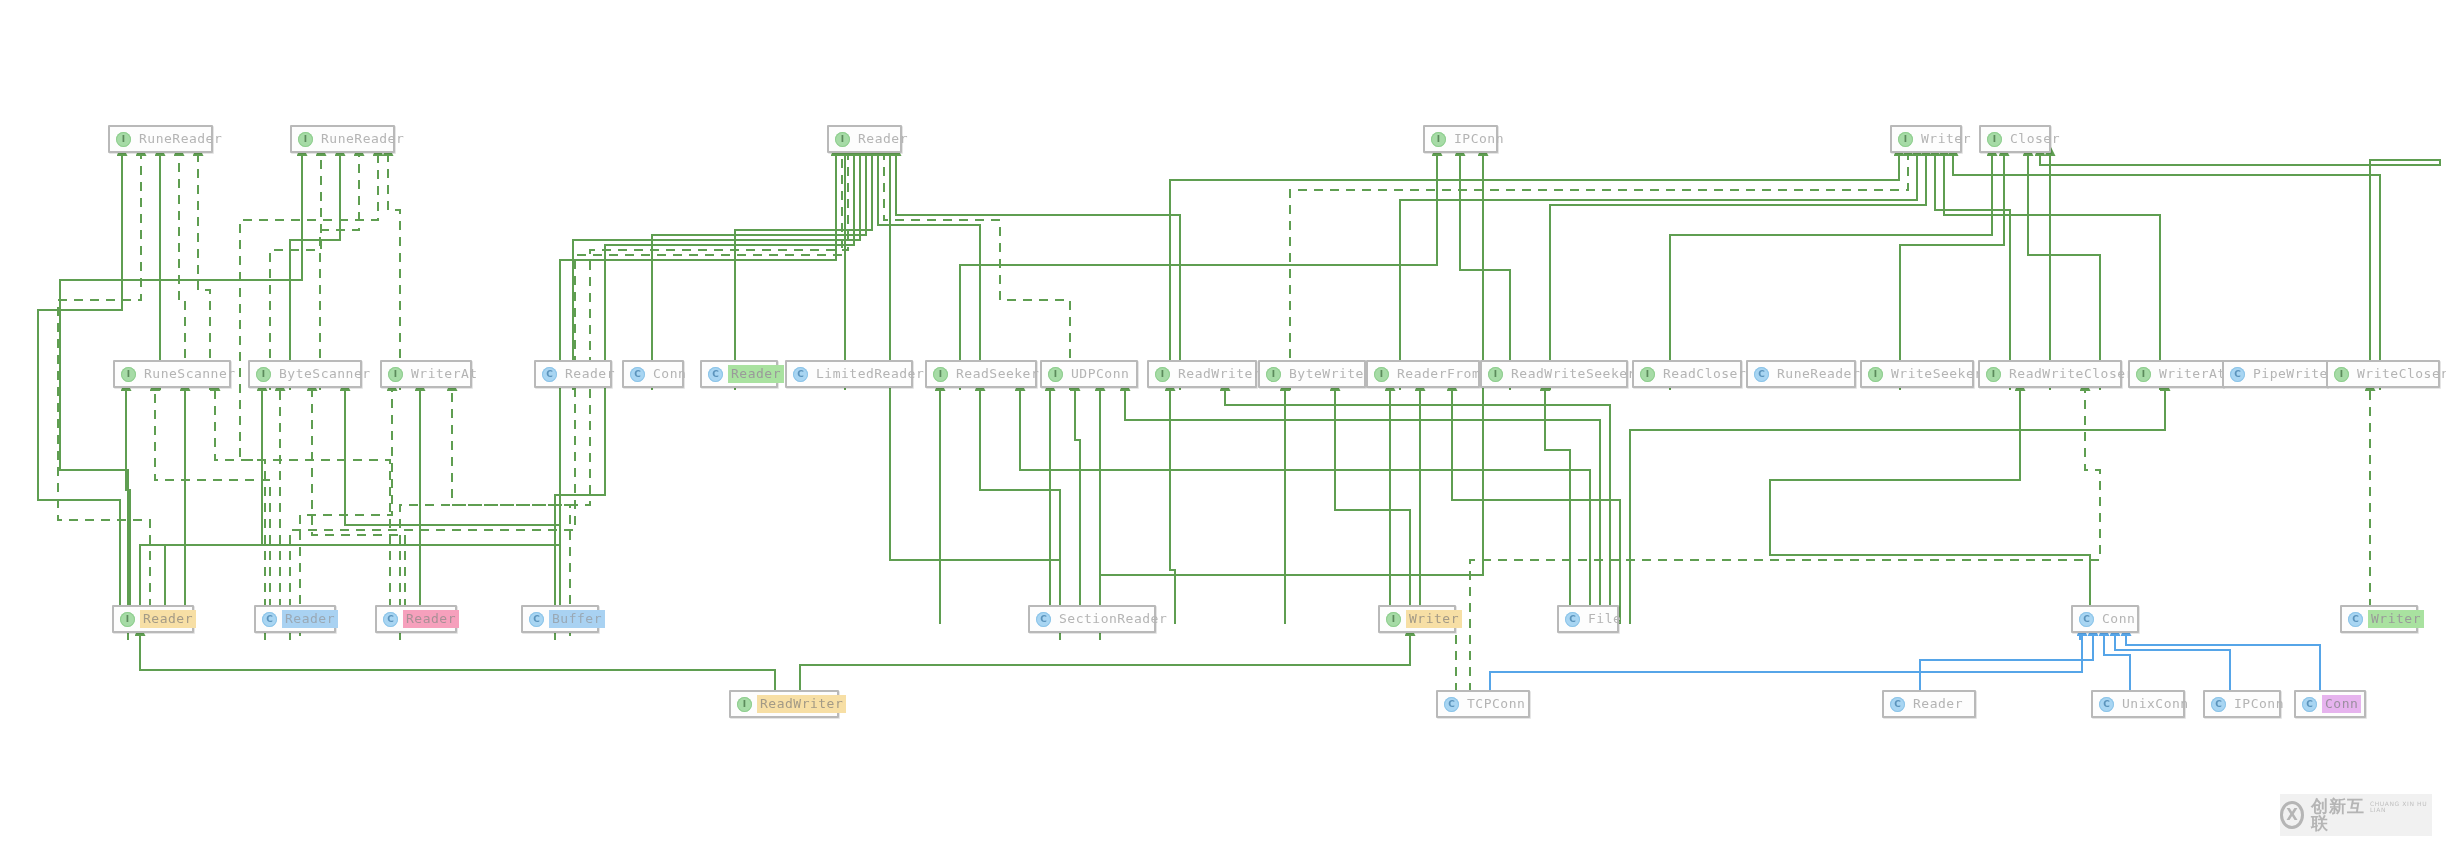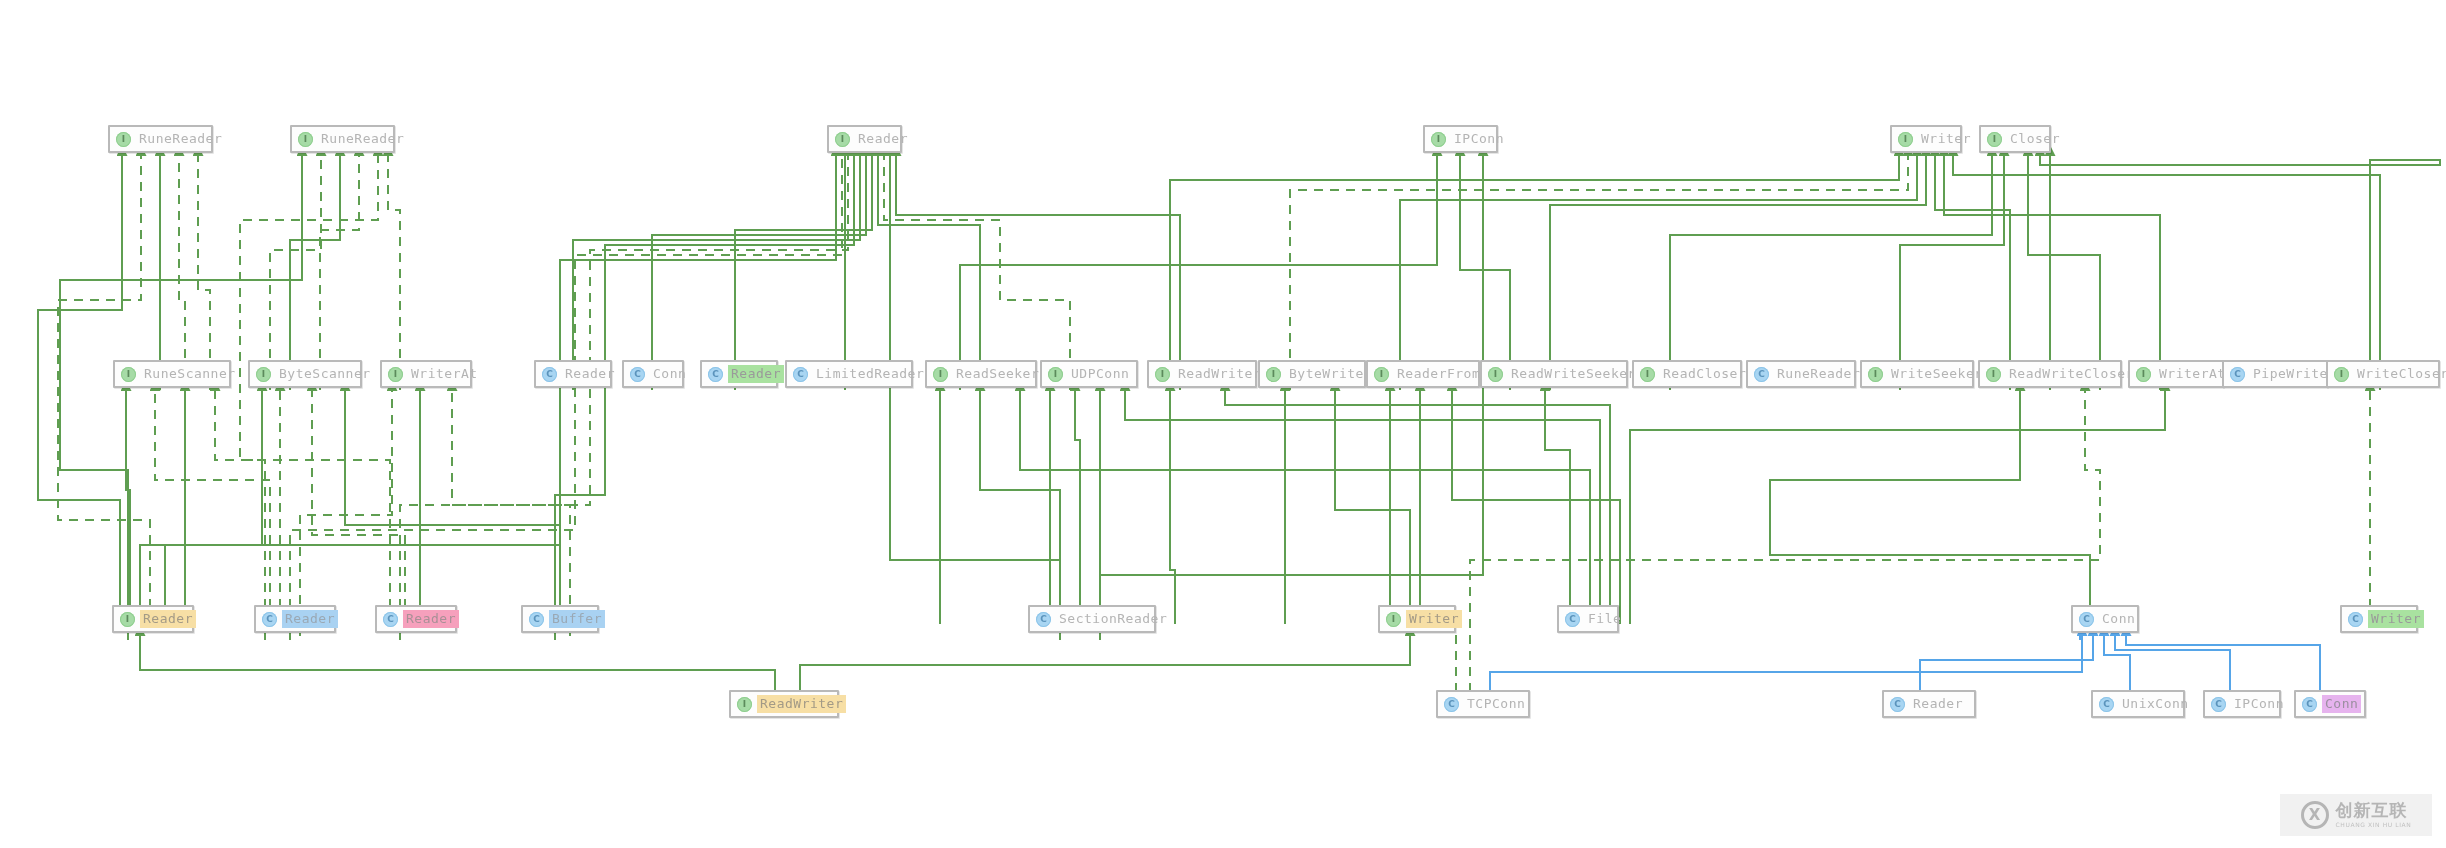--- a/index.html
+++ b/index.html
@@ -99,21 +99,21 @@
     content: "X";
     position: absolute;
     left: 0; right: 0; top: 50%;
     transform: translateY(-50%);
     text-align: center;
     font-size: 15px;
     font-weight: bold;
     color: #b5b5b5;
     font-family: "DejaVu Sans", "Liberation Sans", sans-serif;
   }
-  .wm-text { display: flex; flex-direction: column; line-height: 1; }
+  .wm-text { display: flex; flex-direction: row; line-height: 1; }
   .wm-cn {
     font-size: 17px;
     font-weight: bold;
     color: #b5b5b5;
     font-family: "DejaVu Sans", "Liberation Sans", sans-serif;
     letter-spacing: 1px;
   }
   .wm-py {
     font-size: 6px;
     color: #c0c0c0;

